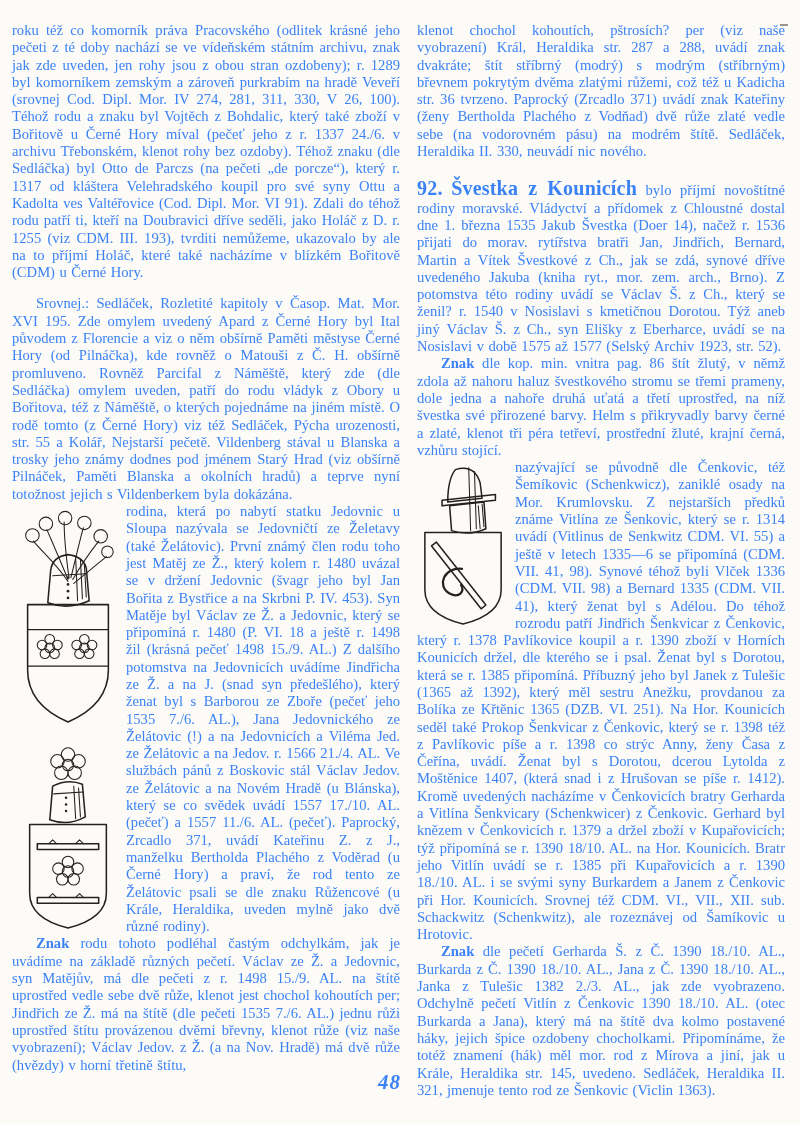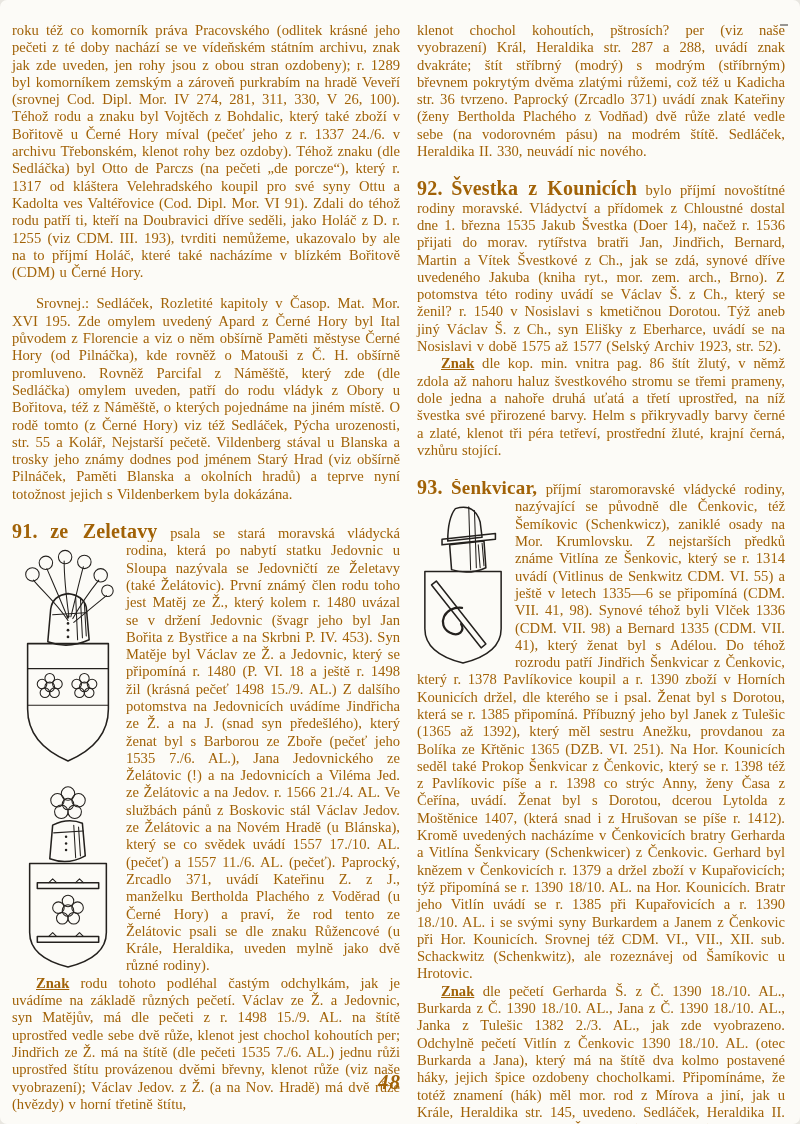--- a/index.html
+++ b/index.html
@@ -3,22 +3,21 @@
 <meta charset="utf-8">
 <style>
   html,body{margin:0;padding:0;background:#e8e6e0;}
   #page{
     position:relative;
     width:800px;height:1124px;
     margin:0 auto;
     background:#fcfbf7;
     overflow:hidden;
     font-family:"Liberation Serif","DejaVu Serif",serif;
-    color:#a16207;
-    border-radius:7px;
+    color:#3b82f6;
   }
   .col{
     position:absolute;
     top:22px;
     font-size:14.6px;
     line-height:17.3px;
     text-align:justify;
     word-spacing:0.06em;
   }
   #col-left{left:12px;width:388px;}
@@ -33,21 +32,21 @@
     white-space:nowrap;
     overflow:hidden;
   }
   .h-num,.h-title{
     font-weight:bold;
     font-size:20px;
     letter-spacing:0.2px;
     margin-top:43px;
   }
   .h-title-sm{font-size:19px;}
-  .znak-label{font-weight:bold;text-decoration:underline;}
+  .znak-label{font-weight:bold;}
   .coat-float{
     float:left;
     margin:3px 8px 2px 6px;
   }
   .coat-float svg{display:block;}
   .coat-gap{height:10px;}
   .ink{stroke:#24211e;fill:none;stroke-width:1.6;stroke-linecap:round;stroke-linejoin:round;}
   .ink-thin{stroke:#24211e;fill:none;stroke-width:1.1;stroke-linecap:round;}
   .ink-fill{fill:#24211e;stroke:none;}
   #page-number{
@@ -71,25 +70,20 @@
 <body>
 
 <div id="page">
 
   <div class="col" id="col-left">
 
     <p>roku též co komorník práva Pracovského (odlitek krásné jeho pečeti z té doby nachází se ve vídeňském státním archivu, znak jak zde uveden, jen rohy jsou z obou stran ozdobeny); r. 1289 byl komorníkem zemským a zároveň purkrabím na hradě Veveří (srovnej Cod. Dipl. Mor. IV 274, 281, 311, 330, V 26, 100). Téhož rodu a znaku byl Vojtěch z Bohdalic, který také zboží v Bořitově u Černé Hory míval (pečeť jeho z r. 1337 24./6. v archivu Třebonském, klenot rohy bez ozdoby). Téhož znaku (dle Sedláčka) byl Otto de Parczs (na pečeti „de porcze“), který r. 1317 od kláštera Velehradského koupil pro své syny Ottu a Kadolta ves Valtéřovice (Cod. Dipl. Mor. VI 91). Zdali do téhož rodu patří ti, kteří na Doubravici dříve seděli, jako Holáč z D. r. 1255 (viz CDM. III. 193), tvrditi nemůžeme, ukazovalo by ale na to příjmí Holáč, které také nacházíme v blízkém Bořitově (CDM) u Černé Hory.</p>
 
     <p class="indent gap-sm">Srovnej.: Sedláček, Rozletité kapitoly v Časop. Mat. Mor. XVI 195. Zde omylem uvedený Apard z Černé Hory byl Ital původem z Florencie a viz o něm obšírně Paměti městyse Černé Hory (od Pilnáčka), kde rovněž o Matouši z Č. H. obšírně promluveno. Rovněž Parcifal z Náměště, který zde (dle Sedláčka) omylem uveden, patří do rodu vládyk z Obory u Bořitova, též z Náměště, o kterých pojednáme na jiném místě. O rodě tomto (z Černé Hory) viz též Sedláček, Pýcha urozenosti, str. 55 a Kolář, Nejstarší pečetě. Vildenberg stával u Blanska a trosky jeho známy dodnes pod jménem Starý Hrad (viz obšírně Pilnáček, Paměti Blanska a okolních hradů) a teprve nyní totožnost jejich s Vildenberkem byla dokázána.</p>
 
-    <div class="sec-head gap-md">
-      <span class="h-num">91.</span>
-      <span class="h-title">ze Želetavy</span>
-      <span>psala se stará moravská vládycká</span>
-    </div>
 
     <div>
       <div class="coat-float" style="width:100px;">
 
         <svg width="100" height="228" viewBox="0 0 104 232">
 
           <g class="ink-thin">
             <path d="M52,76 C40,58 26,46 16,34"></path>
               <circle cx="15" cy="28" r="7"></circle>
             <path d="M52,74 C44,54 36,36 30,22"></path>
@@ -199,25 +193,20 @@
       <span class="h-num">92.</span>
       <span class="h-title">Švestka z Kounicích</span>
       <span>bylo příjmí novoštítné rodiny moravské. Vládyctví a přídomek z Chloustné dostal dne 1. března 1535 Jakub Švestka (Doer 14), načež r. 1536 přijati do morav. rytířstva bratři Jan, Jindřich, Bernard, Martin a Vítek Švestkové z Ch., jak se zdá, synové dříve uvedeného Jakuba (kniha ryt., mor. zem. arch., Brno). Z potomstva této rodiny uvádí se Václav Š. z Ch., který se ženil? r. 1540 v Nosislavi s kmetičnou Dorotou. Týž aneb jiný Václav Š. z Ch., syn Elišky z Eberharce, uvádí se na Nosislavi v době 1575 až 1577 (Selský Archiv 1923, str. 52).</span>
     </p>
 
     <p class="indent">
       <span class="znak-label">Znak</span>
       <span>dle kop. min. vnitra pag. 86 štít žlutý, v němž zdola až nahoru haluz švestkového stromu se třemi prameny, dole jedna a nahoře druhá uťatá a třetí uprostřed, na níž švestka své přirozené barvy. Helm s přikryvadly barvy černé a zlaté, klenot tři péra tetřeví, prostřední žluté, krajní černá, vzhůru stojící.</span>
     </p>
 
-    <div class="sec-head gap-md">
-      <span class="h-num">93.</span>
-      <span class="h-title h-title-sm">Šenkvicar,</span>
-      <span>příjmí staromoravské vládycké rodiny,</span>
-    </div>
 
     <div>
       <div class="coat-float" style="width:88px;margin-left:2px;">
 
         <svg width="88" height="164" viewBox="0 0 92 172">
 
           <g class="ink">
             <path d="M38,8 Q58,2 64,22 L66,38 L30,42 Q30,18 38,8 Z"></path>
             <path d="M24,40 L80,34 L80,40 L24,46 Z"></path>
             <path d="M32,46 L68,42 L70,70 Q52,78 34,72 Z"></path>

